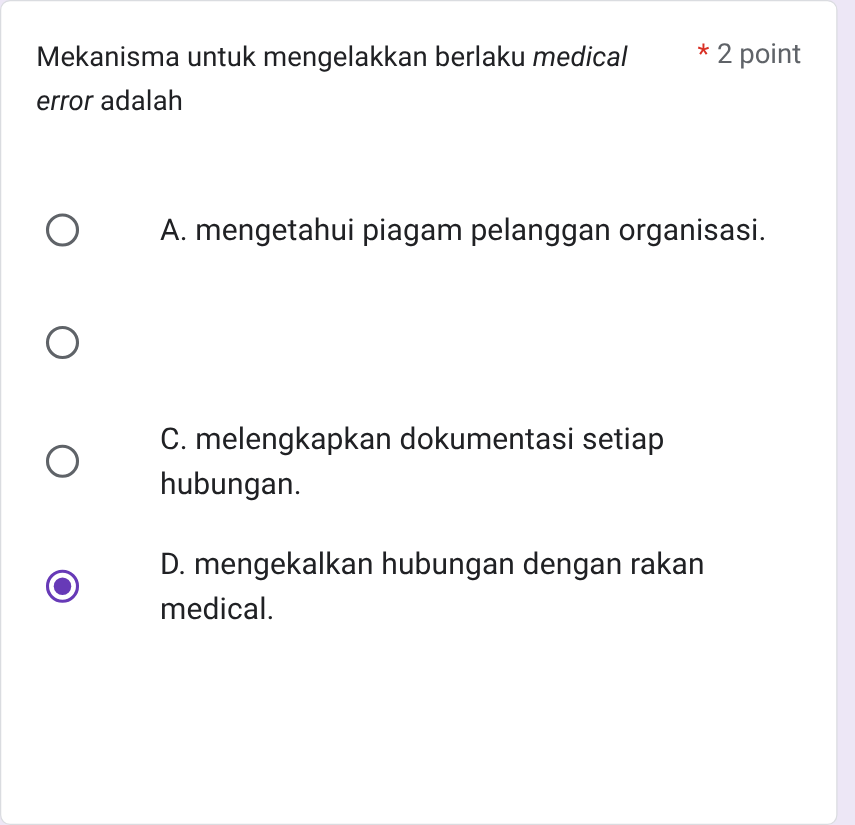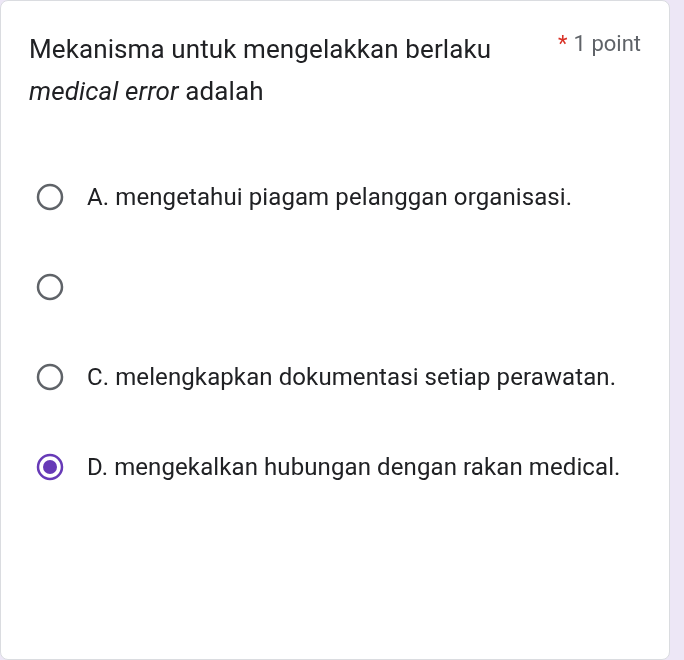--- a/index.html
+++ b/index.html
@@ -23,21 +23,21 @@
     height: 100%;
     position: relative;
   }
   .question-header {
     display: flex;
     align-items: flex-start;
     justify-content: space-between;
     margin-bottom: 40px;
   }
   .question-text {
-    font-size: 26px;
+    font-size: 22px;
     color: #202124;
     line-height: 1.6;
     flex: 1;
     padding-right: 8px;
     letter-spacing: 0.1px;
   }
   .question-text .italic {
     font-style: italic;
   }
   .points-wrap {
@@ -58,20 +58,21 @@
   .options {
     display: flex;
     flex-direction: column;
   }
   .option-row {
     display: flex;
     align-items: center;
     padding: 14px 0;
     cursor: pointer;
     min-height: 90px;
+    gap: 41px;
   }
   .radio {
     width: 30px;
     height: 30px;
     flex-shrink: 0;
     margin-right: 22px;
     margin-left: 6px;
   }
   .radio-outer {
     stroke: #5f6368;
@@ -99,21 +100,21 @@
 <body>
 
 <div class="card">
 
   <div class="question-header">
     <div class="question-text">
       <span>Mekanisma untuk mengelakkan berlaku </span><span class="italic">medical error</span><span> adalah</span>
     </div>
     <div class="points-wrap">
       <span class="required-star">*</span>
-      <span class="points-text">1 point</span>
+      <span class="points-text">2 point</span>
     </div>
   </div>
 
   <div class="options">
 
     <label class="option-row">
       <svg class="radio" viewBox="0 0 30 30">
         <circle class="radio-outer" cx="15" cy="15" r="12"></circle>
         <circle class="radio-inner" cx="15" cy="15" r="7"></circle>
       </svg>
@@ -125,21 +126,21 @@
         <circle class="radio-outer" cx="15" cy="15" r="12"></circle>
         <circle class="radio-inner" cx="15" cy="15" r="7"></circle>
       </svg>
     </label>
 
     <label class="option-row">
       <svg class="radio" viewBox="0 0 30 30">
         <circle class="radio-outer" cx="15" cy="15" r="12"></circle>
         <circle class="radio-inner" cx="15" cy="15" r="7"></circle>
       </svg>
-      <span class="option-label">C. melengkapkan dokumentasi setiap perawatan.</span>
+      <span class="option-label">C. melengkapkan dokumentasi setiap hubungan.</span>
     </label>
 
     <label class="option-row">
       <svg class="radio radio-selected" viewBox="0 0 30 30">
         <circle class="radio-outer" cx="15" cy="15" r="12"></circle>
         <circle class="radio-inner" cx="15" cy="15" r="7"></circle>
       </svg>
       <span class="option-label">D. mengekalkan hubungan dengan rakan medical.</span>
     </label>
 

